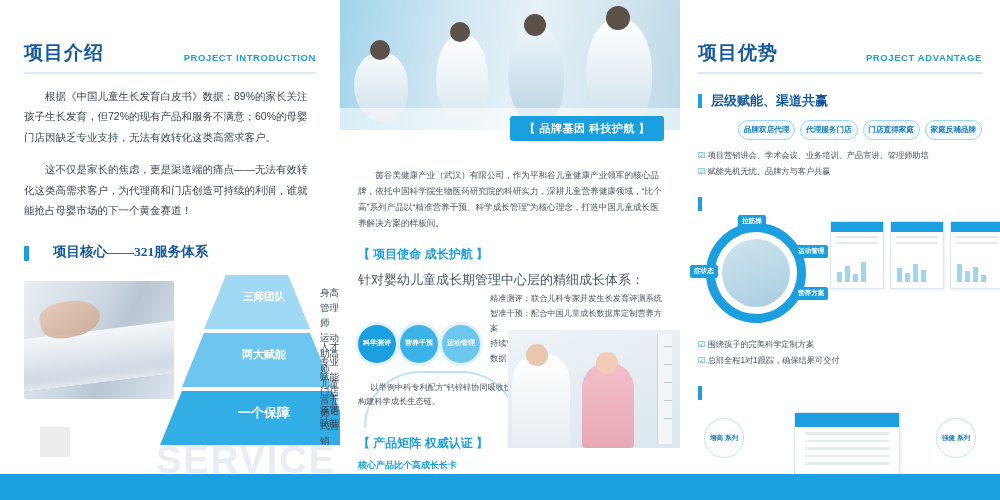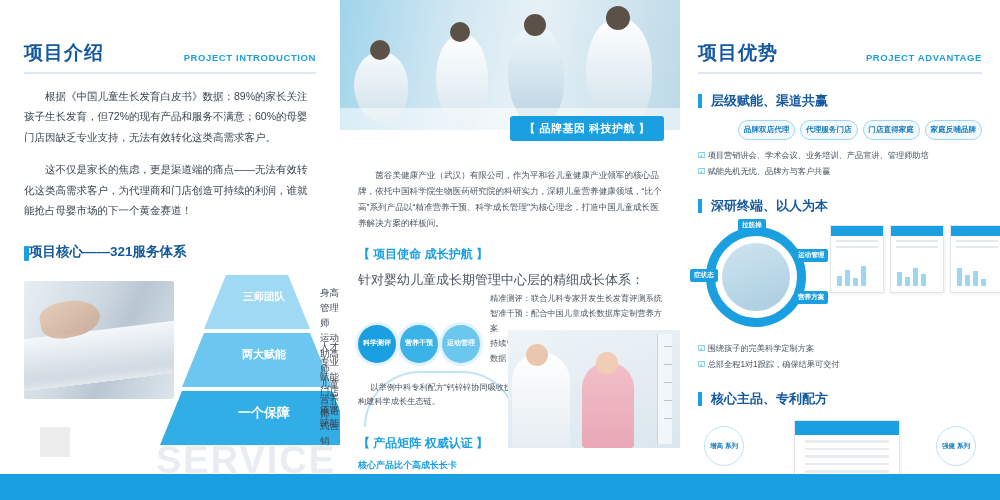--- a/index.html
+++ b/index.html
@@ -21,21 +21,21 @@
   .col-right{left:680px;width:320px;padding:0 18px;}
 
   
   .head-row{display:flex;align-items:flex-end;gap:10px;margin-top:40px;}
   .head-cn{font-size:19px;font-weight:bold;color:#14589e;letter-spacing:1px;}
   .head-en{font-size:9.5px;font-weight:bold;color:#1a9fe0;letter-spacing:.6px;padding-bottom:3px;}
   .head-rule{height:2px;background:#dbe8f3;margin-top:6px;}
 
   
   .para{font-size:10.5px;line-height:1.95;color:#3b4654;text-indent:2em;margin:12px 0 0;}
-  .sub-head{display:flex;align-items:flex-end;gap:0;margin-top:22px;}
+  .sub-head{display:flex;align-items:flex-end;gap:24px;margin-top:22px;font-family:Liberation Serif, serif;}
   .sub-bar{width:5px;height:15px;background:#1a9fe0;border-radius:1px;}
   .sub-txt{font-size:13.5px;font-weight:bold;color:#14589e;}
 
   
   .g321{position:relative;margin-top:14px;height:200px;}
   .kb-photo{
     position:absolute;left:0;top:6px;width:150px;height:118px;border-radius:2px;
     background:
       linear-gradient(115deg,#e8eef3 0%,#cfd9e2 40%,#b9c6d2 60%,#dde5ec 100%);
     overflow:hidden;
@@ -352,21 +352,20 @@
       <span class="pill">家庭反哺品牌</span>
     </div>
 
     <div class="r-bullets">
       <div>项目营销讲会、学术会议、业务培训、产品宣讲、管理师助培</div>
       <div>赋能先机无忧、品牌方与客户共赢</div>
     </div>
 
     <div class="r-sub">
       <span class="bar"></span>
-      <span class="txt">深研终端、以人为本</span>
     </div>
 
     <div class="cycle-wrap">
       <div class="cycle"></div>
       <div class="cycle-in"></div>
       <span class="cyc-lab cl1">拉筋操</span>
       <span class="cyc-lab cl2">运动管理</span>
       <span class="cyc-lab cl3">营养方案</span>
       <span class="cyc-lab cl4">症状态</span>
 
@@ -407,21 +406,20 @@
       </div>
     </div>
 
     <div class="r-bullets">
       <div>围绕孩子的完美科学定制方案</div>
       <div>总部全程1对1跟踪，确保结果可交付</div>
     </div>
 
     <div class="r-sub">
       <span class="bar"></span>
-      <span class="txt">核心主品、专利配方</span>
     </div>
 
     <div class="cert-wrap">
       <div class="cert">
         <div class="ct"></div>
         <div class="cl"></div>
         <div class="cl"></div>
         <div class="cl"></div>
         <div class="cl"></div>
         <div class="cl"></div>

